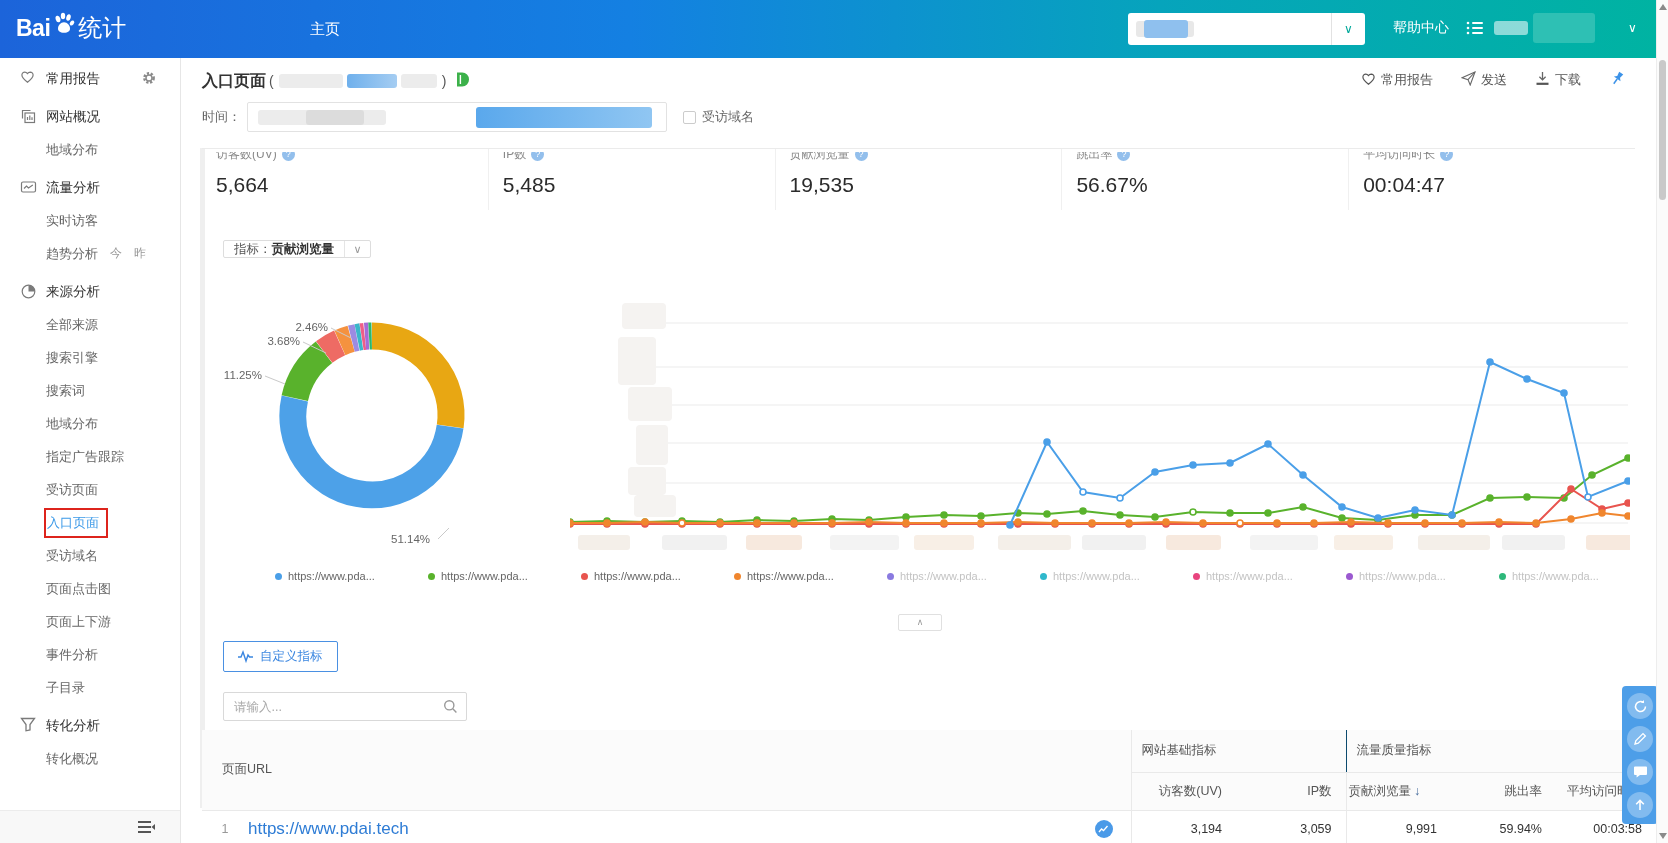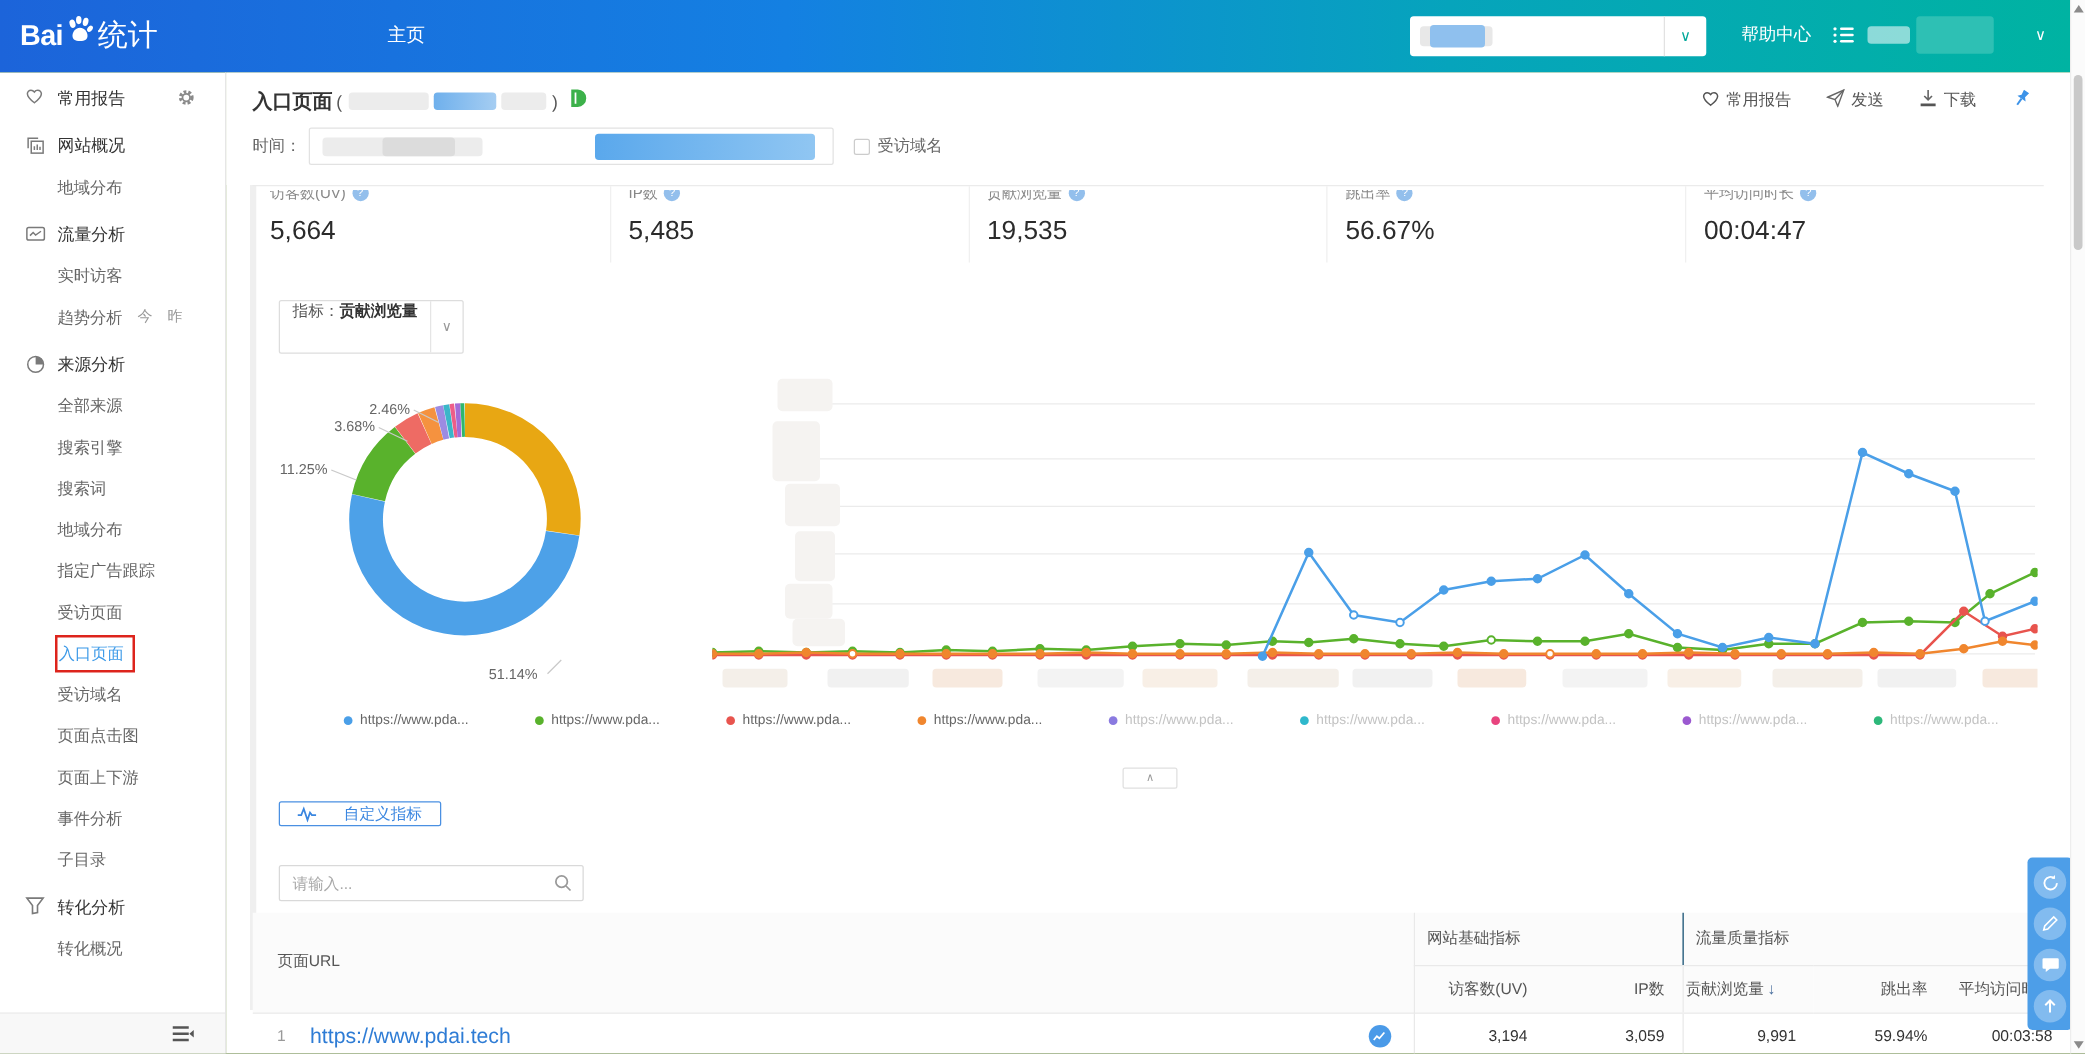--- a/index.html
+++ b/index.html
@@ -74,43 +74,43 @@
   .stats-row { position: absolute; left: 21px; top: 90px; width: 1433px; height: 62px;
     border-top: 1px solid #ebebeb; display: flex; }
   .stat-cell { flex: 1; padding: 3px 0 0 14px; border-right: 1px solid #f0f0f0; }
   .stat-cell:last-child { border-right: none; }
   .stat-label-wrap { height: 15px; overflow: hidden; }
   .stat-label { margin-top: -6px; font-size: 12px; color: #888; display: flex; align-items: center; gap: 5px; }
   .q-icon { display: inline-block; width: 13px; height: 13px; border-radius: 50%; background: #93bfec;
     color: #fff; font-size: 9px; line-height: 13px; text-align: center; }
   .stat-value { margin-top: 6px; font-size: 21px; color: #2b2b2b; }
 
-  .metric-selector { position: absolute; left: 42px; top: 182px; height: 43px; display: flex;
+  .metric-selector { position: absolute; left: 42px; top: 182px; height: 18px; display: flex;
     border: 1px solid #ddd; border-radius: 2px; background: #fff; cursor: pointer; }
   .metric-selector .ms-text { padding: 0 10px; font-size: 12.5px; color: #555; }
   .metric-selector .ms-text b { color: #333; font-weight: 700; }
   .metric-selector .ms-chev { width: 26px; align-self: stretch; border-left: 1px solid #e5e5e5;
     display: flex; align-items: center; justify-content: center; color: #999; font-size: 11px; }
 
   .donut-svg { position: absolute; left: 29px; top: 237px; }
   .line-svg { position: absolute; left: 389px; top: 237px; }
 
   .legend-row { position: absolute; left: 94px; top: 512px; display: flex; }
   .legend-item { width: 153px; display: flex; align-items: center; gap: 6px; cursor: pointer; }
   .legend-dot { width: 7px; height: 7px; border-radius: 50%; flex: 0 0 auto; }
   .legend-text { font-size: 11px; color: #666; white-space: nowrap; }
   .legend-item.dim .legend-text { color: #c3c3c3; }
 
   .collapse-tab { position: absolute; left: 717px; top: 556px; width: 44px; height: 17px;
     border: 1px solid #e0e0e0; background: #fff; border-radius: 2px; text-align: center;
     font-size: 9px; color: #999; line-height: 15px; cursor: pointer; }
 
-  .custom-metric-btn { position: absolute; left: 42px; top: 583px; height: 20px; padding: 0 14px;
+  .custom-metric-btn { position: absolute; left: 42px; top: 583px; height: 31px; padding: 0 14px;
     border: 1px solid #4a90e2; border-radius: 2px; background: #fff; color: #3a86e0; font-size: 12.5px;
-    display: flex; align-items: center; gap: 22px; cursor: pointer; font-family: inherit; }
+    display: flex; align-items: center; gap: 7px; cursor: pointer; font-family: inherit; }
 
   .search-box { position: absolute; left: 42px; top: 634px; width: 244px; height: 29px; }
   .search-box input { width: 100%; height: 100%; border: 1px solid #d9d9d9; border-radius: 2px;
     padding: 0 30px 0 10px; font-size: 12.5px; color: #333; outline: none; font-family: inherit; }
   .search-box input::placeholder { color: #a9a9a9; }
   .search-icon { position: absolute; right: 9px; top: 7px; color: #999; }
 
   .data-table-wrap { position: absolute; left: 21px; top: 672px; width: 1454px; height: 113px; overflow: hidden; }
   table.report { width: 1454px; border-collapse: collapse; table-layout: fixed; }
   table.report th, table.report td { border-bottom: 1px solid #e9e9e9; font-weight: 400; }

